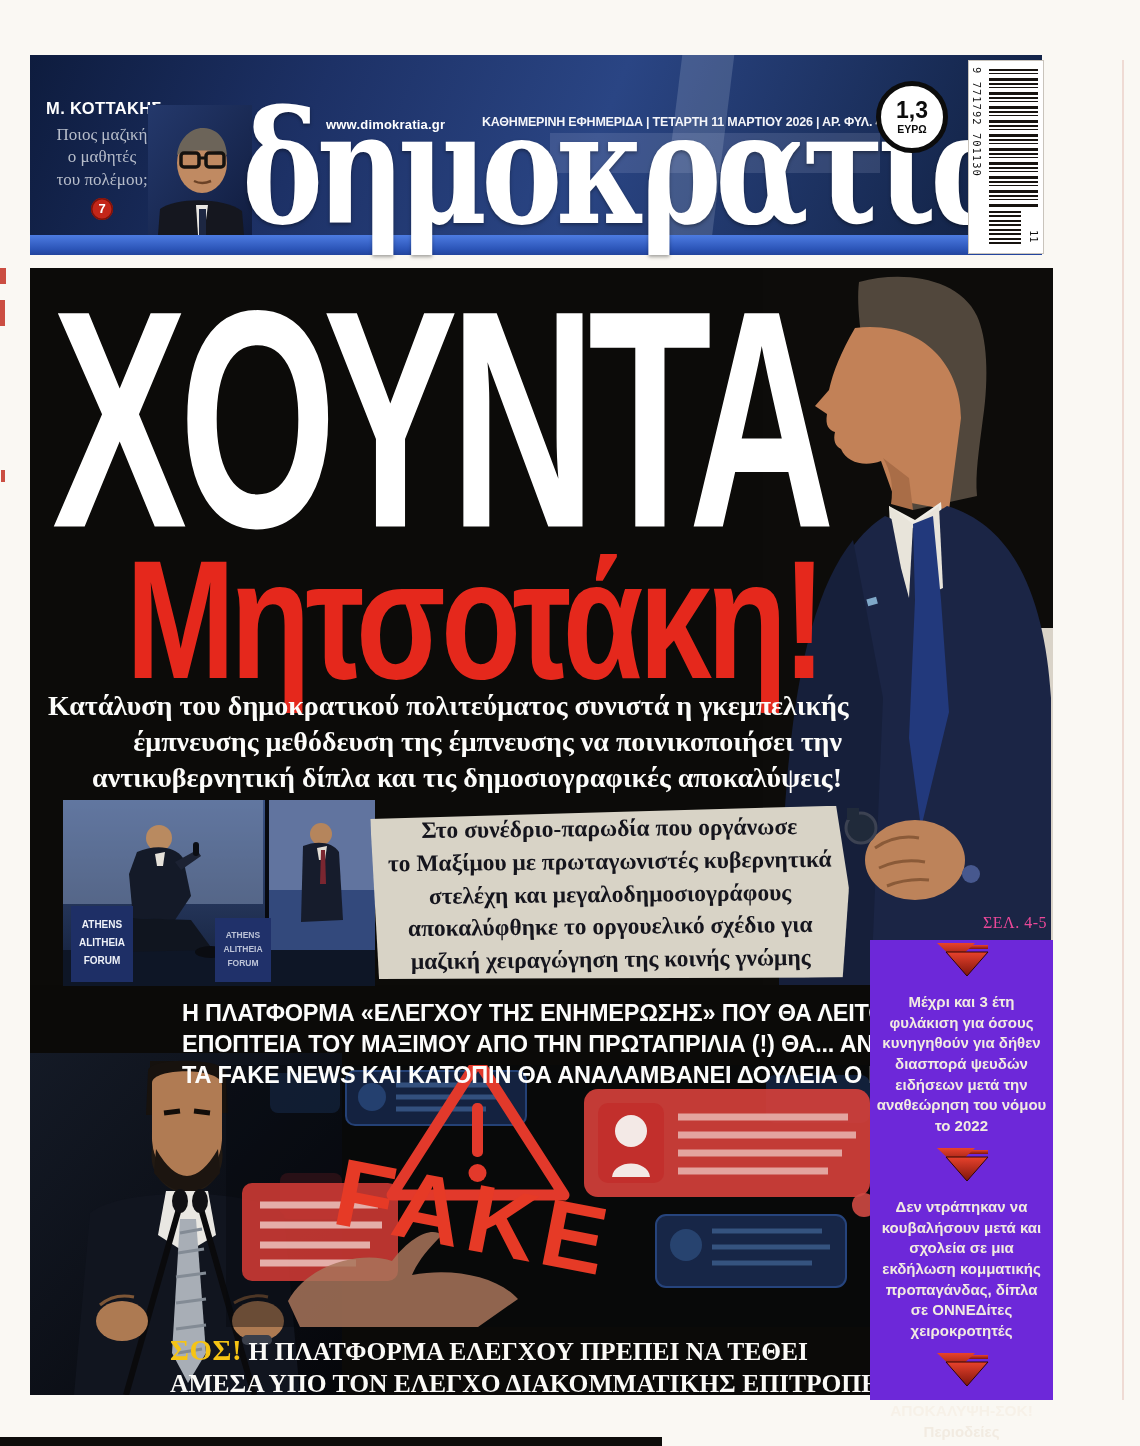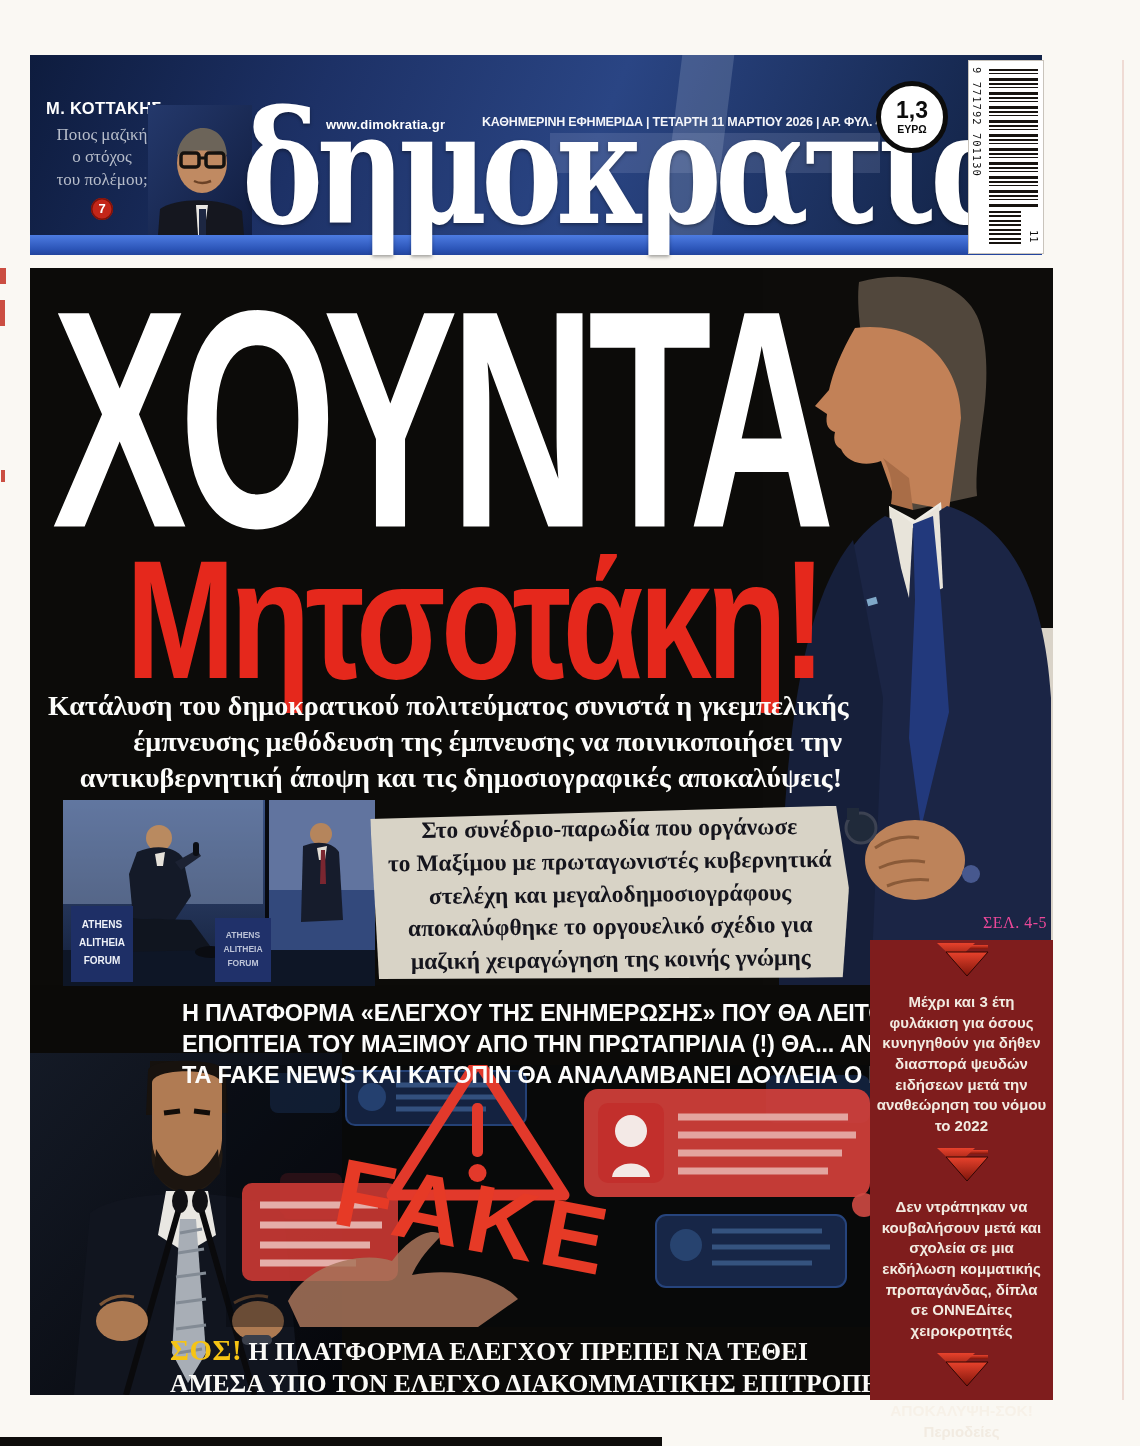--- a/index.html
+++ b/index.html
@@ -71,21 +71,21 @@
     font-size:23.5px;font-weight:700;line-height:1.32;letter-spacing:-.2px;}
   .strap div{white-space:nowrap;}
   .marinakis{left:0;top:68px;width:312px;height:342px;z-index:1;}
   .fakeart{left:196px;top:80px;width:652px;height:262px;z-index:2;}
   .sos{left:140px;top:348px;width:720px;text-align:left;z-index:4;
     font-family:"Liberation Serif",serif;font-weight:700;font-size:25.5px;line-height:1.22;color:#fbfaf7;}
   .sos div{white-space:nowrap;}
   .sos-alert{color:#f6c414;font-size:29px;letter-spacing:.5px;}
 
   
-  .sidebar{left:870px;top:940px;width:183px;height:460px;background:#7f1d1d;z-index:6;
+  .sidebar{left:870px;top:940px;width:183px;height:460px;background:#6d28d9;z-index:6;
     display:flex;flex-direction:column;align-items:center;}
   .arrow-icon{width:56px;height:44px;flex:none;}
   .sb-text{width:172px;text-align:center;color:#f2ebe1;font-size:15px;font-weight:600;line-height:1.38;}
   .sb-title{width:172px;text-align:center;color:#f7f1e8;font-size:15.5px;font-weight:700;margin-bottom:2px;}
   .sb-gap1{margin-top:2px;} .mt6{margin-top:6px;} .mt10{margin-top:10px;}
 
   
   .edge-mark{background:#c23022;opacity:.85;}
   .bottom-strip{left:0;top:1437px;width:662px;height:9px;background:#0e0d0b;}
   .right-scanline{left:1122px;top:60px;width:2px;height:1340px;background:#e3bdb6;opacity:.5;}
@@ -97,21 +97,21 @@
 
   <div class="abs masthead">
     <div class="abs flagbar-v"></div>
     <div class="abs flagbar-h"></div>
     <div class="abs mast-strip"></div>
 
     <div class="abs columnist">
       <div class="columnist-name">Μ. ΚΟΤΤΑΚΗΣ</div>
       <div class="columnist-teaser">
         <div>Ποιος μαζική</div>
-        <div>ο στόχος</div>
+        <div>ο μαθητές</div>
         <div>του πολέμου;</div>
       </div>
       <div class="page-circle">7</div>
     </div>
 
     <svg class="abs kottakis-photo" viewBox="0 0 104 130">
       <rect width="104" height="130" fill="#1b2951"></rect>
       <rect x="0" y="0" width="104" height="130" fill="url(#kbg)"></rect>
       <defs>
         <linearGradient id="kbg" x1="0" y1="0" x2="1" y2="1">
@@ -169,21 +169,21 @@
       <circle cx="208" cy="606" r="9" fill="#47588e"></circle>
       <rect x="104" y="330" width="10" height="7" fill="#7fa8c8" transform="rotate(-15 109 333)"></rect>
     </svg>
 
     <div class="abs kicker">ΧΟΥΝΤΑ</div>
     <div class="abs headline">Μητσοτάκη!</div>
 
     <div class="abs subhead">
       <div>Κατάλυση του δημοκρατικού πολιτεύματος συνιστά η γκεμπελικής</div>
       <div>έμπνευσης μεθόδευση της έμπνευσης να ποινικοποιήσει την</div>
-      <div>αντικυβερνητική άποψη και τις δημοσιογραφικές αποκαλύψεις!</div>
+      <div>αντικυβερνητική δίπλα και τις δημοσιογραφικές αποκαλύψεις!</div>
     </div>
 
     <svg class="abs forum-photo" viewBox="0 0 312 186">
       <defs>
         <linearGradient id="fbg" x1="0" y1="0" x2="0" y2="1">
           <stop offset="0" stop-color="#3a5档"></stop>
             <stop offset="0" stop-color="#3a5284"></stop>
             <stop offset="1" stop-color="#121d36"></stop>
         </linearGradient>
       </defs>

